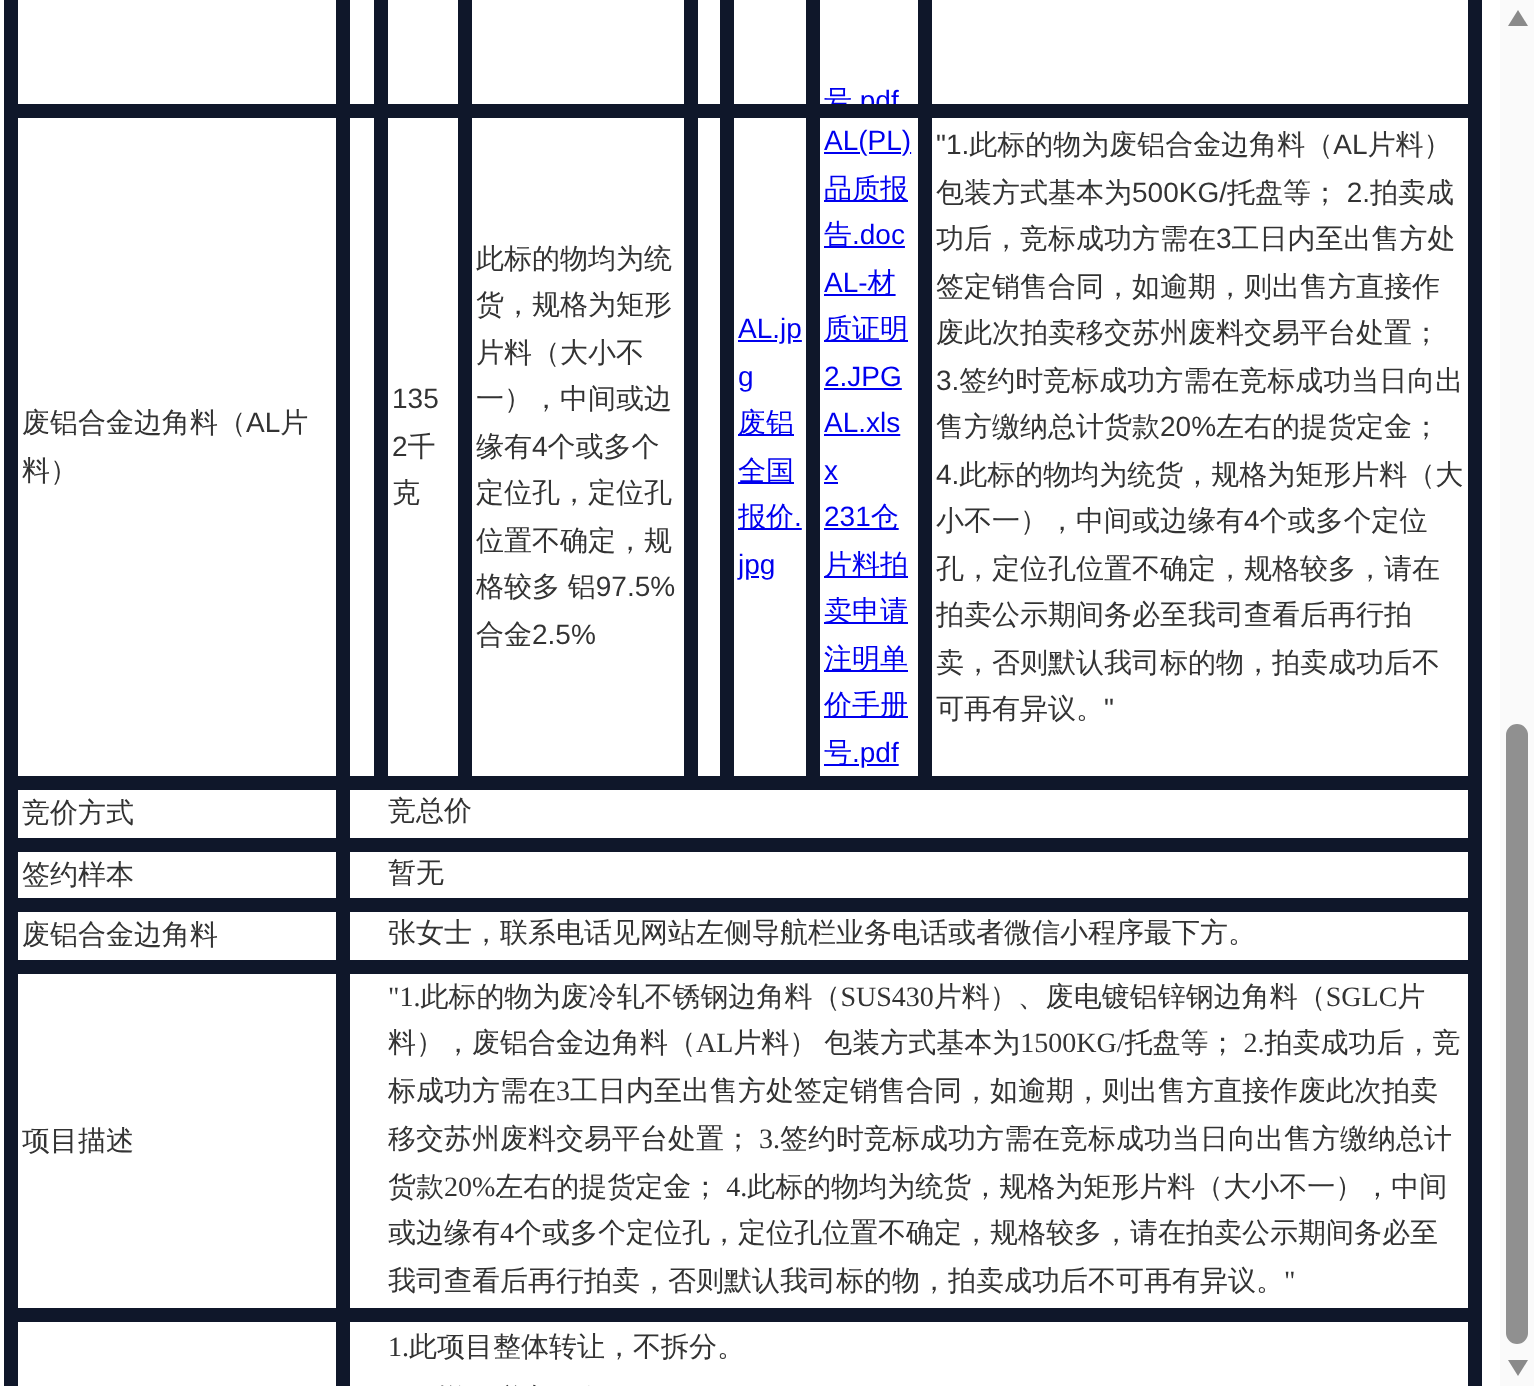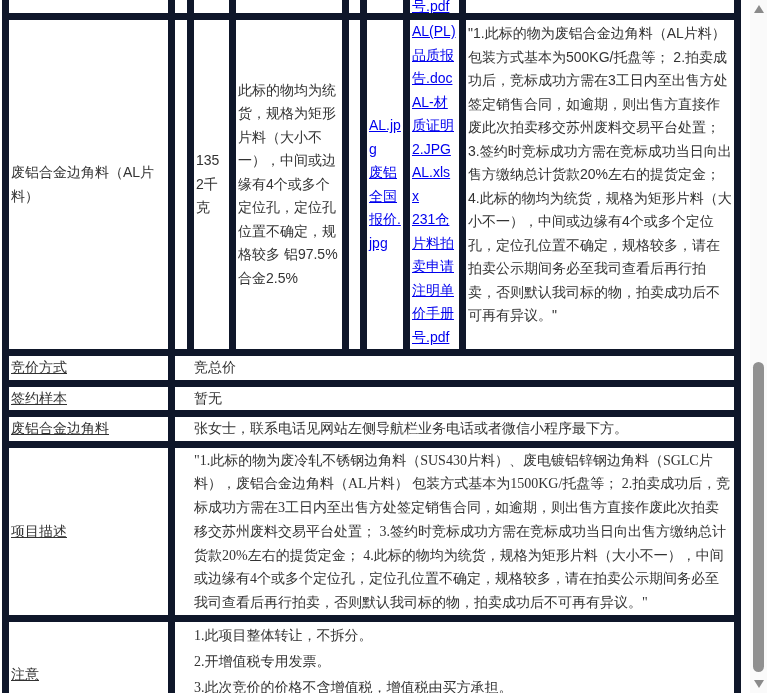--- a/index.html
+++ b/index.html
@@ -4,29 +4,29 @@
 <style>
   html,body{margin:0;padding:0;background:#fff;}
   .page{position:relative;width:767px;height:693px;overflow:hidden;background:#fff;
         font-family:"Liberation Sans",sans-serif;}
   table.detail{border-collapse:collapse;table-layout:fixed;position:absolute;left:2px;top:0;
         width:739px;color:#333;font-size:14px;line-height:23.5px;
         border:2px solid #000;border-top:none;}
   td{border:7px solid #0f172a;padding:0 2px;vertical-align:middle;word-break:break-all;overflow:hidden;}
   tr.partial-row{height:13px;}
   tr.partial-row td{border-top:none;}
-  .clip-bottom{height:13px;overflow:hidden;display:flex;align-items:center;}
+  .clip-bottom{height:13px;overflow:hidden;display:flex;align-items:flex-start;margin-top:39px;}
   tr.item-row{height:294px;}
   td.v-narrow{text-align:center;padding:0 15px;}
   td.remark-cell{vertical-align:top;padding-top:2px;}
   tr.detail-line{height:25px;}
   tr.desc-row{height:167px;}
   tr.note-row{height:93px;}
   tr.bold-row td{font-weight:bold;}
-  td.label-cell{padding-left:2px;text-decoration:underline;}
+  td.label-cell{padding-left:2px;}
   td.value-cell{padding-left:19px;font-family:Liberation Serif, serif;}
   td.desc-cell{vertical-align:top;line-height:23.8px;padding-top:1px;}
   td.note-cell{vertical-align:top;white-space:pre-line;line-height:26px;padding-top:1px;}
   a.file-link{color:#0000EE;display:block;text-decoration:underline;word-break:break-all;cursor:pointer;}
   
   .scrollbar{position:absolute;right:0;top:0;width:17px;height:693px;background:#fafafa;}
   .sb-thumb{position:absolute;left:3px;top:362px;width:11px;height:310px;background:#909090;border-radius:6px;}
   .sb-up{position:absolute;left:4px;top:5px;width:0;height:0;
          border-left:5px solid transparent;border-right:5px solid transparent;
          border-bottom:8px solid #8a8a8a;}

